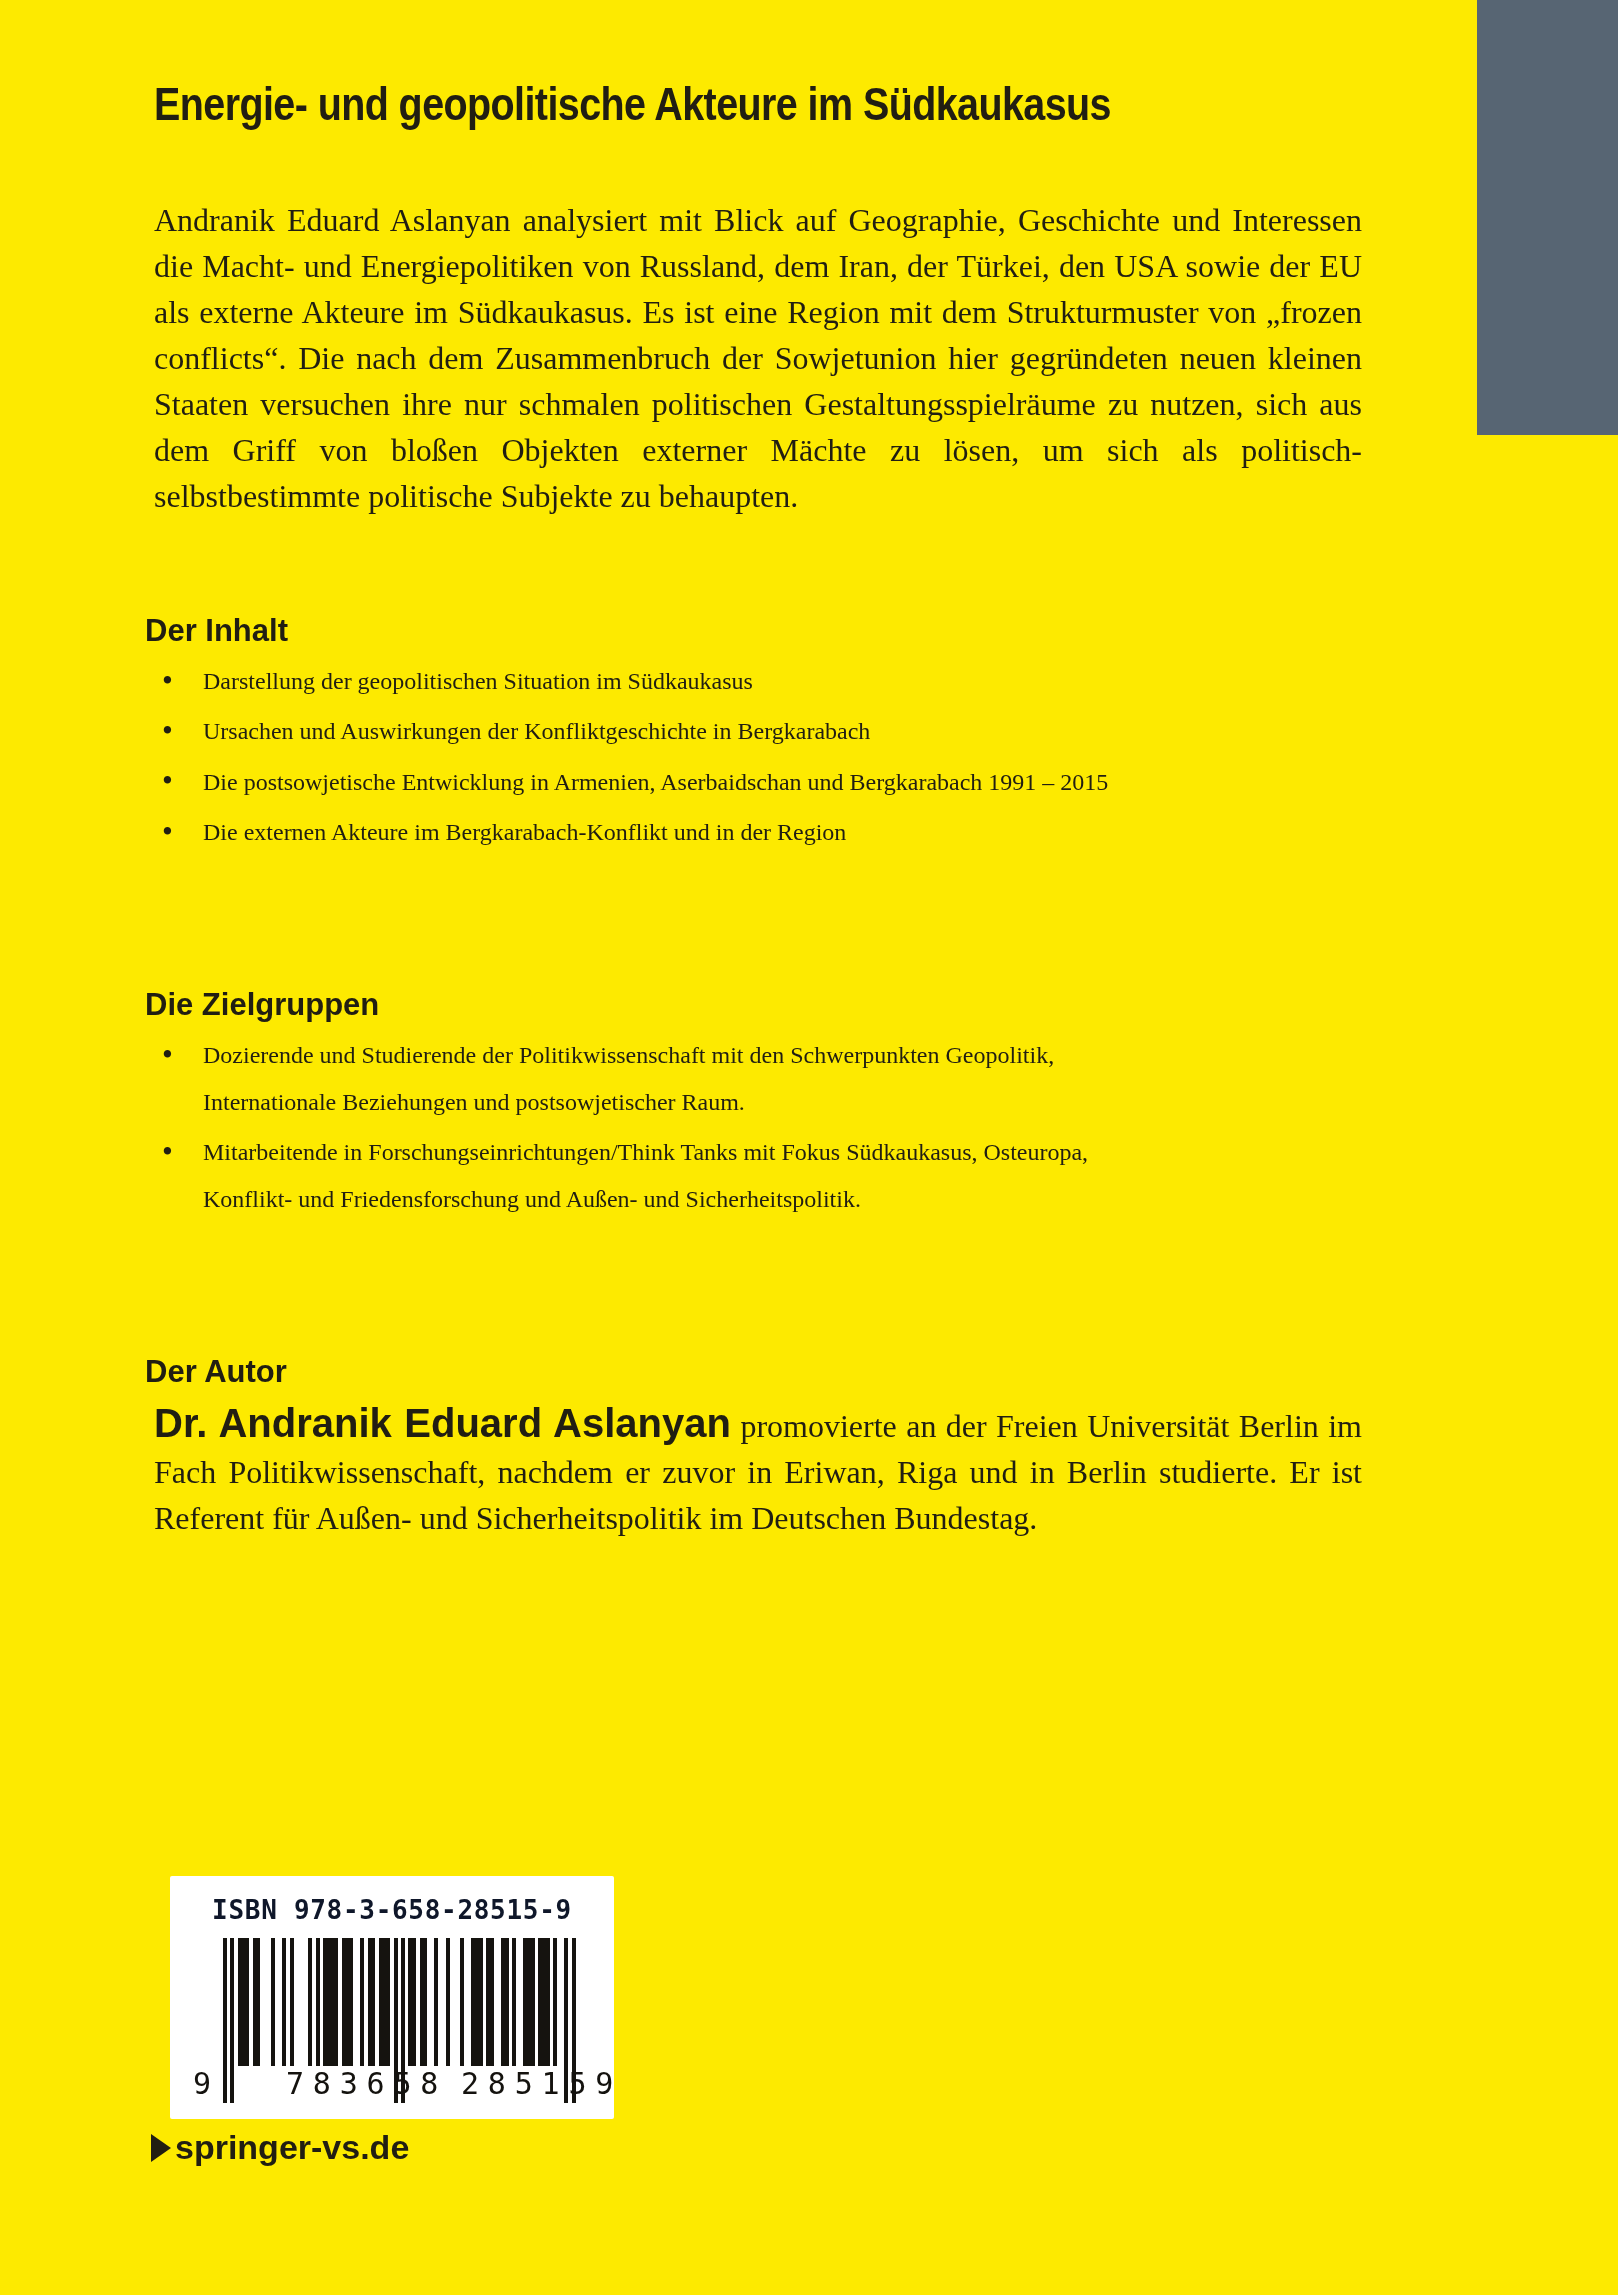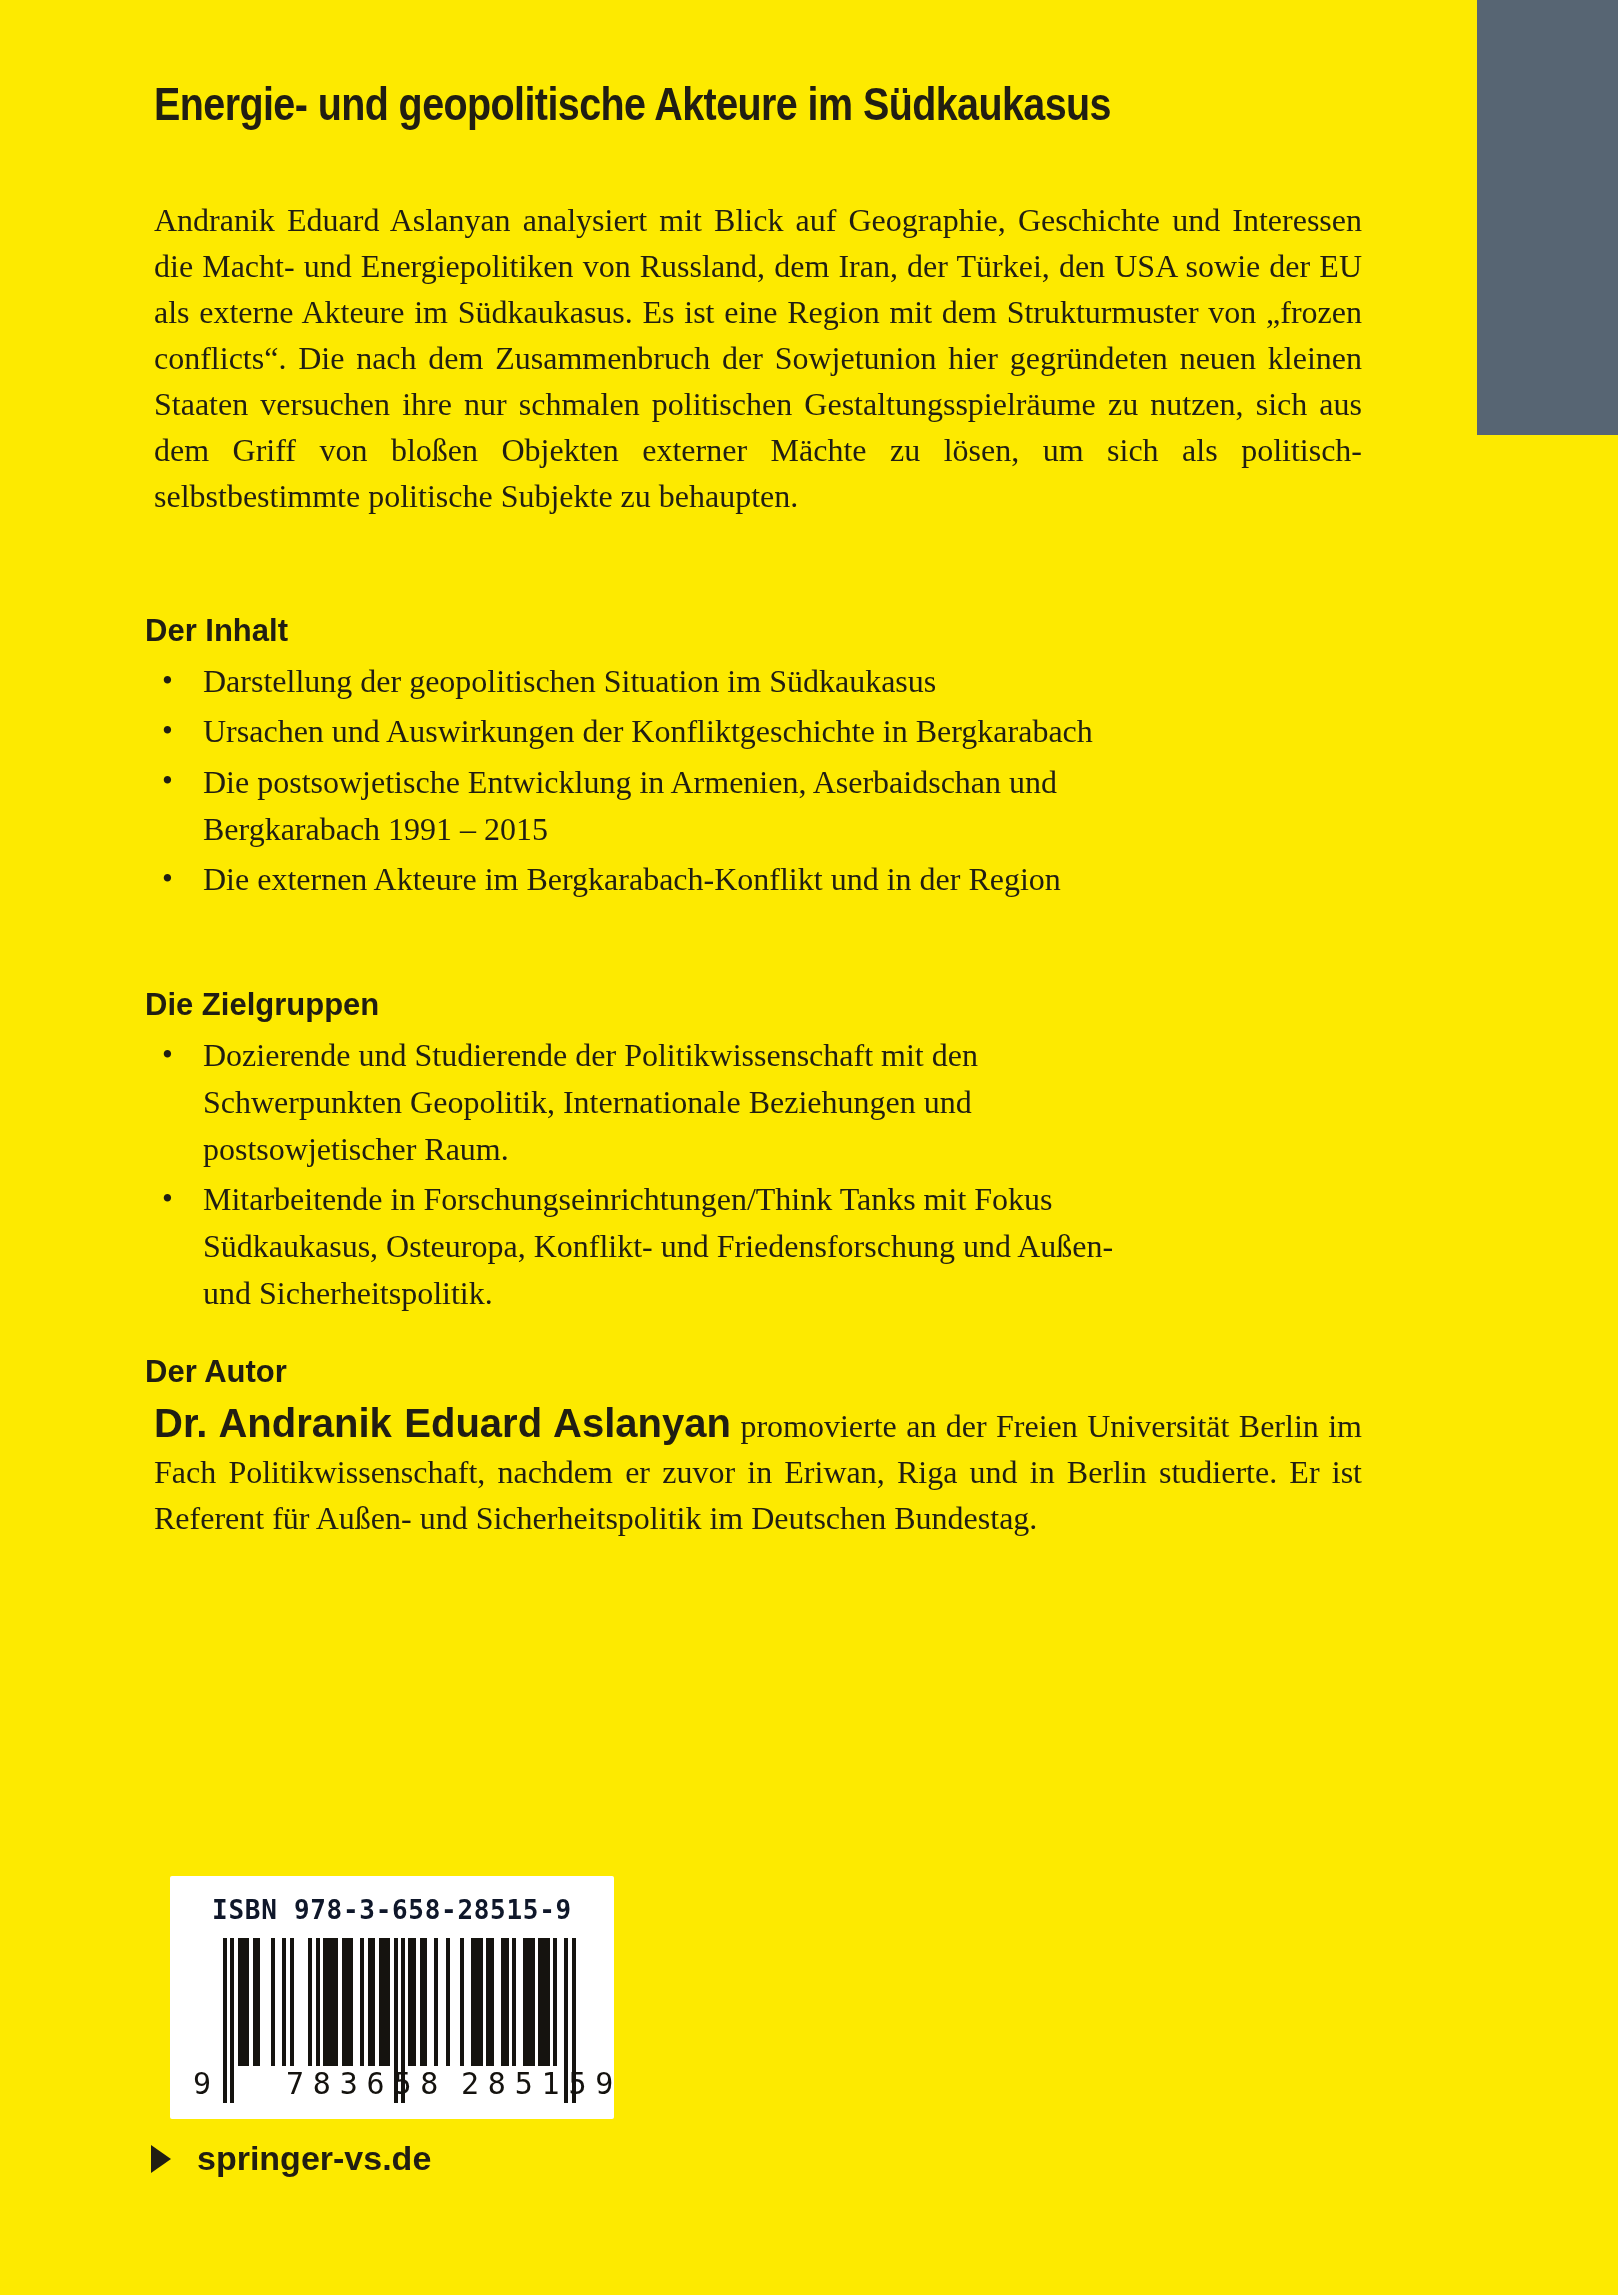--- a/index.html
+++ b/index.html
@@ -51,21 +51,21 @@
     color: var(--ink, #211e12);
   }
   .h-contents { top: 612px; }
   .h-audience { top: 986px; }
   .h-author   { top: 1353px; }
   .list {
     position: absolute;
     left: 154px;
     margin: 0; padding: 0;
     list-style: none;
-    font-size: 32px;
+    font-size: 24px;
     line-height: 47px;
   }
   .list-contents { top: 658px; }
   .list-audience { top: 1032px; }
   .list li {
     position: relative;
     padding-left: 49px;
     max-width: 958px;
     margin-bottom: 3.4px;
   }
@@ -129,22 +129,21 @@
     white-space: nowrap;
   }
   .bc-lead  { left: 23px; letter-spacing: 0; }
   .bc-left  { left: 116px; }
   .bc-right { left: 291px; }
   .website {
     position: absolute;
     left: 151px; top: 2128px;
     display: flex;
     align-items: center;
-    gap: 26px;
-    margin-top: 11px;
+    gap: 4px;
   }
   .web-arrow {
     width: 0; height: 0;
     border-left: 20px solid var(--ink, #23221a);
     border-top: 14px solid transparent;
     border-bottom: 14px solid transparent;
   }
   .web-text {
     font-family: "Liberation Sans", sans-serif;
     font-weight: bold;

